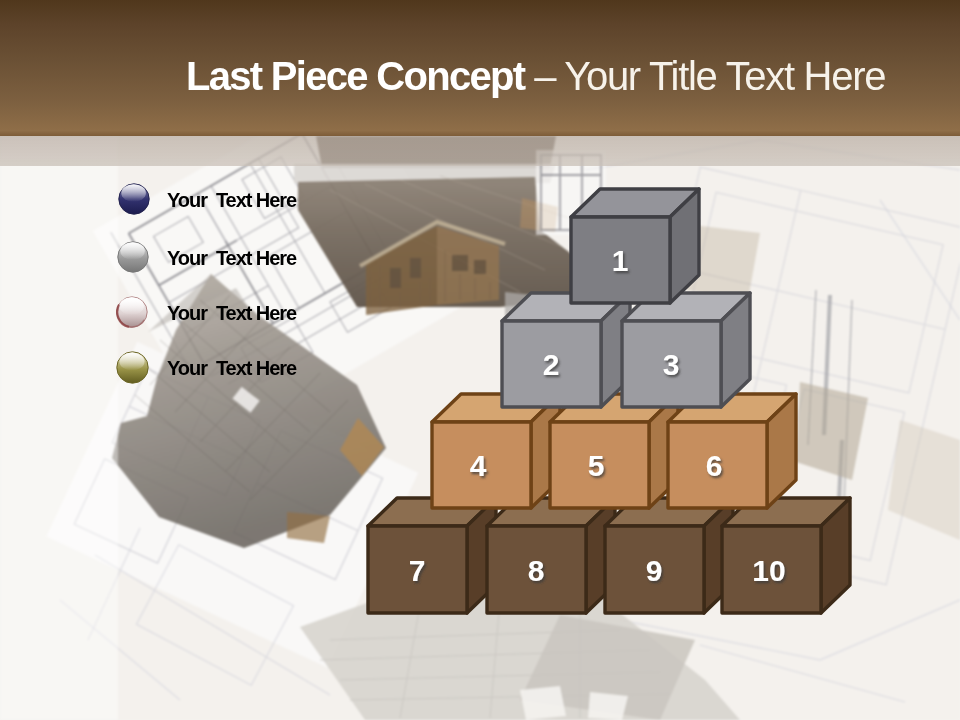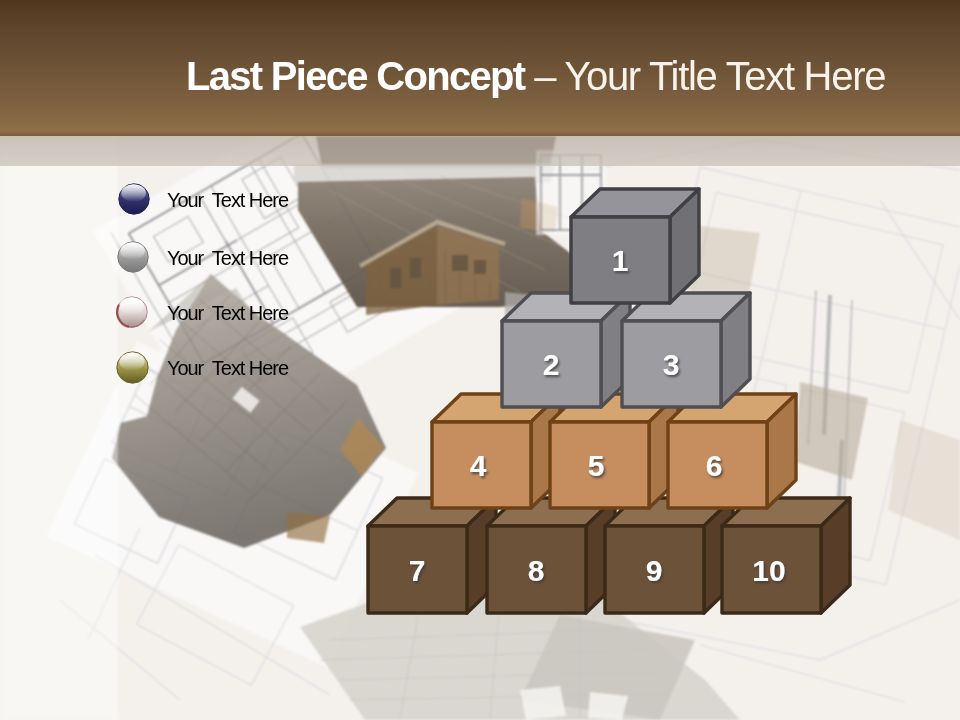--- a/index.html
+++ b/index.html
@@ -4,21 +4,21 @@
 <style>
 html,body{margin:0;padding:0;}
 #slide{position:relative;width:960px;height:720px;overflow:hidden;background:#f4f2ef;font-family:"Liberation Sans",sans-serif;}
 #slide svg{display:block;}
 .bg{position:absolute;left:0;top:0;}
 .header{position:absolute;left:0;top:0;width:960px;height:136px;background:linear-gradient(180deg,#50371c 0%,#5d432a 18%,#6b5135 45%,#7d6040 75%,#8f6e48 96%,#7d5c38 100%);}
 .band{position:absolute;left:0;top:136px;width:960px;height:30px;background:linear-gradient(180deg,rgba(190,179,169,0.78),rgba(201,192,183,0.74));}
 .title{position:absolute;left:142px;top:54px;white-space:nowrap;color:#ffffff;font-size:40px;letter-spacing:-1.7px;}
 .title b{font-weight:bold;margin-left:44px;}
 .title .reg{font-weight:normal;color:#f7f2ea;letter-spacing:-1.3px;}
-.bullet{position:absolute;left:167px;color:#000;font-weight:normal;font-size:20px;letter-spacing:-1.05px;white-space:nowrap;}
+.bullet{position:absolute;left:167px;color:#000;font-weight:bold;font-size:20px;letter-spacing:-1.05px;white-space:nowrap;}
 </style>
 </head>
 <body>
 <div id="slide">
 
 <svg class="bg" width="960" height="720" viewBox="0 0 960 720" style="filter:blur(0.8px);">
   <defs>
     <linearGradient id="roofg" x1="0" y1="0" x2="0.25" y2="1">
       <stop offset="0" stop-color="#b3aba2"></stop>
           <stop offset="0.35" stop-color="#8d857c"></stop>

